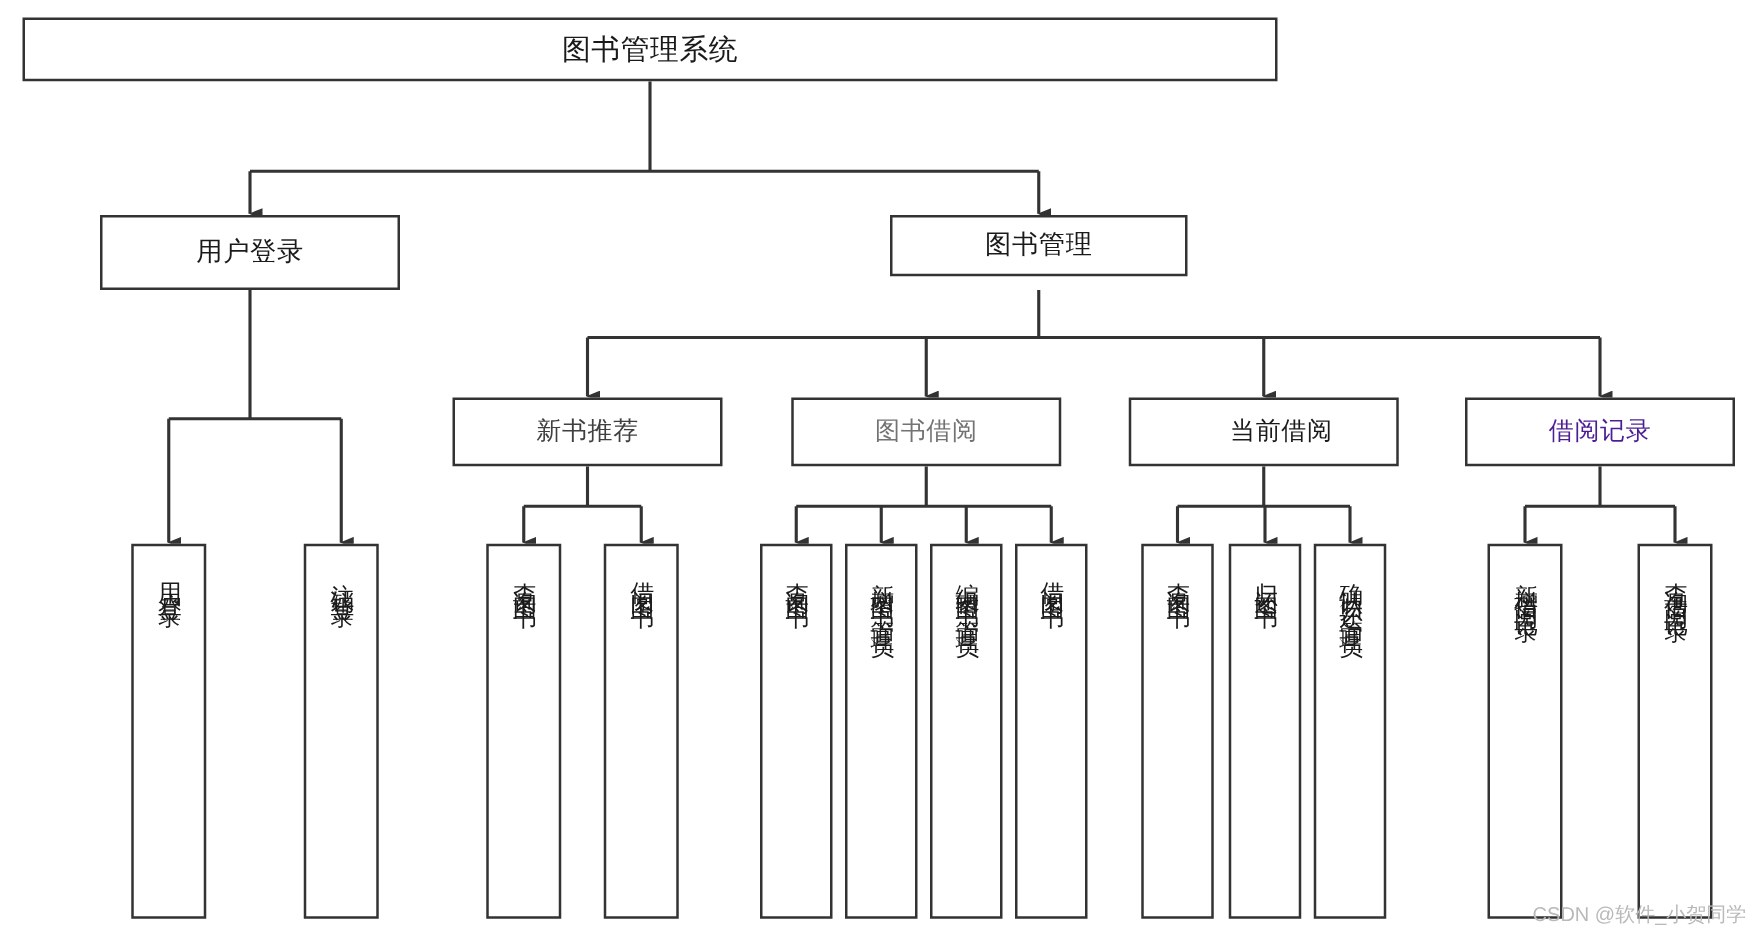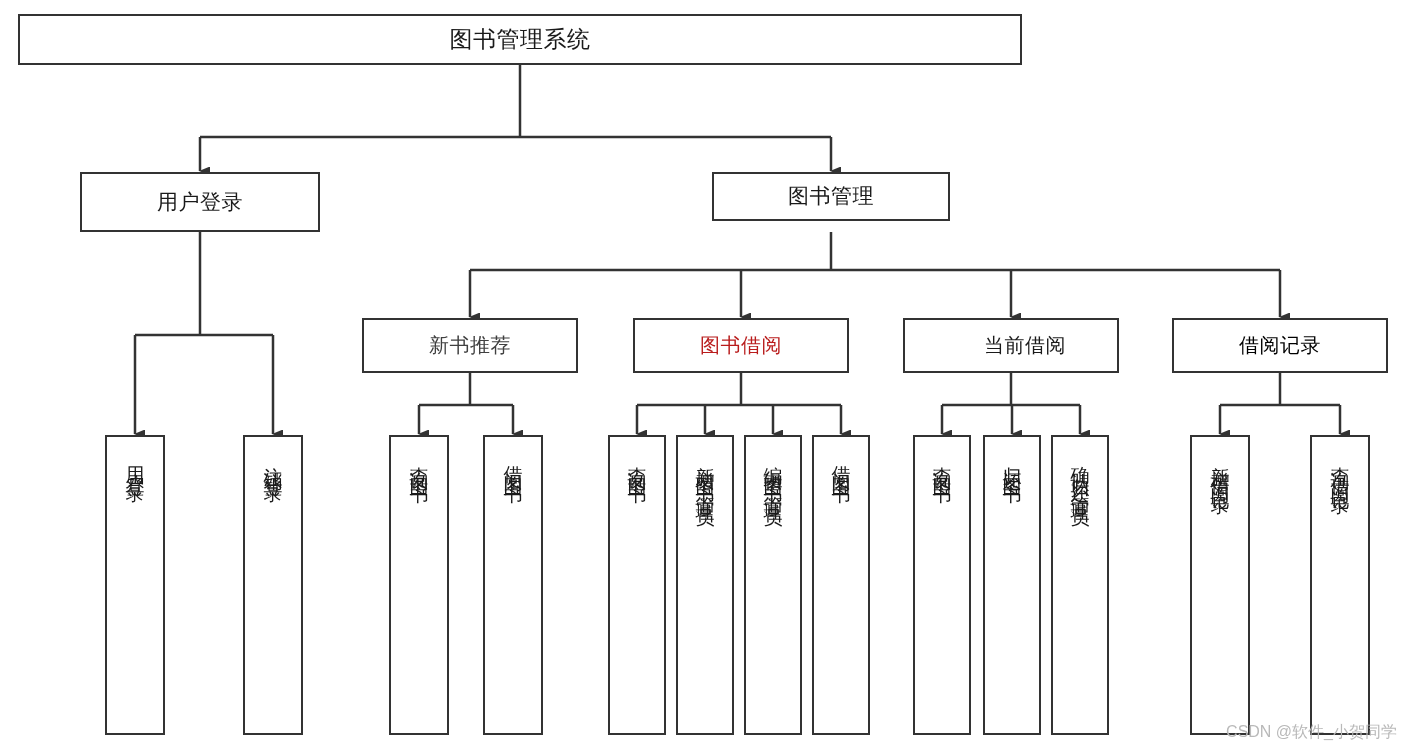--- a/index.html
+++ b/index.html
@@ -126,27 +126,27 @@
       <div class="node level1 horizontal" style="left: 80px; top: 172px; width: 240px; height: 60px; border-color: rgb(51, 51, 51);">
         <span class="label" style="color: rgb(26, 26, 26);">用户登录</span>
       </div>
       <div class="node level1 horizontal" style="left: 712px; top: 172px; width: 238px; height: 49px; border-color: rgb(51, 51, 51);">
         <span class="label" style="color: rgb(26, 26, 26);">图书管理</span>
       </div>
       <div class="node level2 horizontal" style="left: 362px; top: 318px; width: 216px; height: 55px; border-color: rgb(51, 51, 51);">
         <span class="label" style="color: #404040;">新书推荐</span>
       </div>
       <div class="node level2 horizontal" style="left: 633px; top: 318px; width: 216px; height: 55px; border-color: rgb(51, 51, 51);">
-        <span class="label" style="color: #b91c1c;">图书借阅</span>
+        <span class="label" style="color: #737373;">图书借阅</span>
       </div>
       <div class="node level2 horizontal" style="left: 903px; top: 318px; width: 216px; height: 55px; border-color: rgb(51, 51, 51); padding-left: 28px;">
         <span class="label" style="color: rgb(26, 26, 26);">当前借阅</span>
       </div>
       <div class="node level2 horizontal" style="left: 1172px; top: 318px; width: 216px; height: 55px; border-color: rgb(51, 51, 51);">
-        <span class="label" style="color: #000000;">借阅记录</span>
+        <span class="label" style="color: #4c1d95;">借阅记录</span>
       </div>
       <div class="node leaf vertical" style="left: 105px; top: 435px; width: 60px; height: 300px; border-color: rgb(51, 51, 51);">
         <span class="label" style="color: rgb(26, 26, 26);">用户登录</span>
       </div>
       <div class="node leaf vertical" style="left: 243px; top: 435px; width: 60px; height: 300px; border-color: rgb(51, 51, 51);">
         <span class="label" style="color: rgb(26, 26, 26);">注销登录</span>
       </div>
       <div class="node leaf vertical" style="left: 389px; top: 435px; width: 60px; height: 300px; border-color: rgb(51, 51, 51);">
         <span class="label" style="color: rgb(26, 26, 26);">查询图书</span>
       </div>

